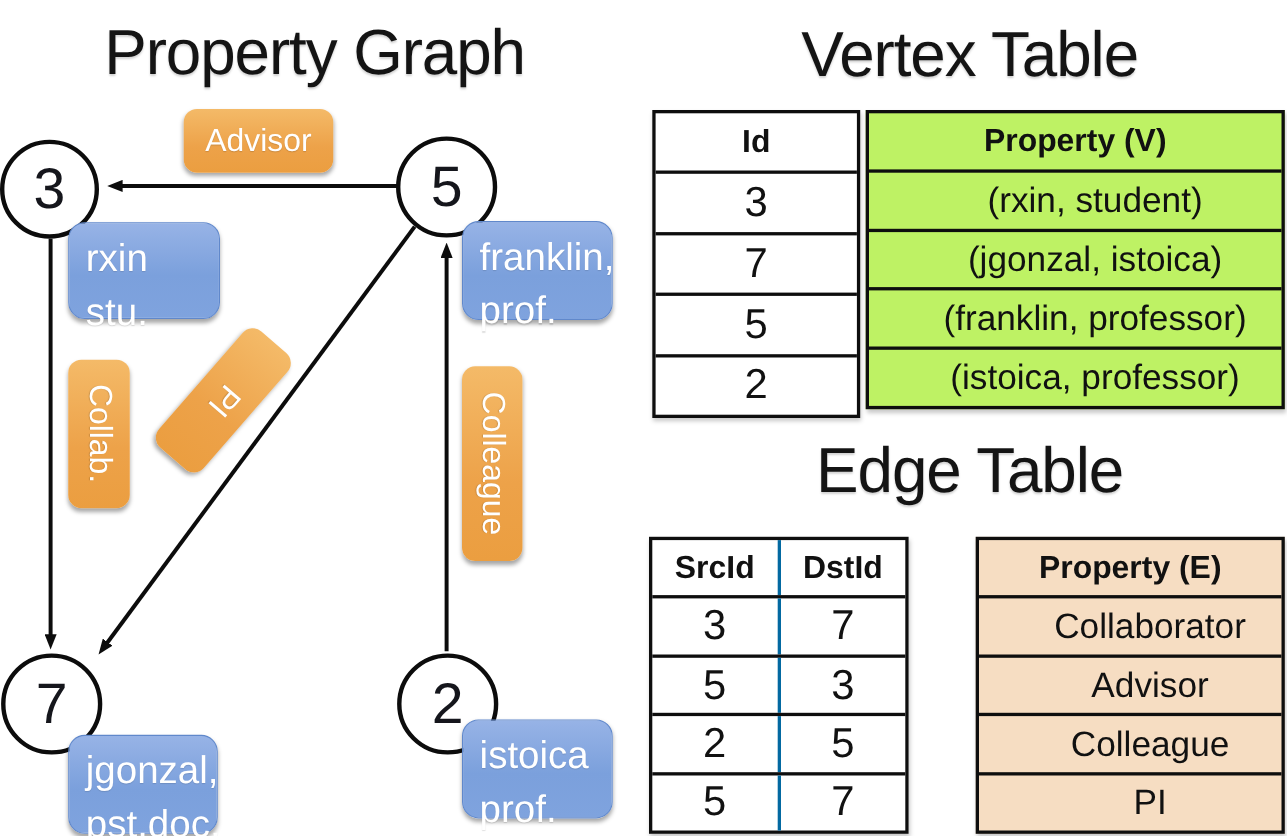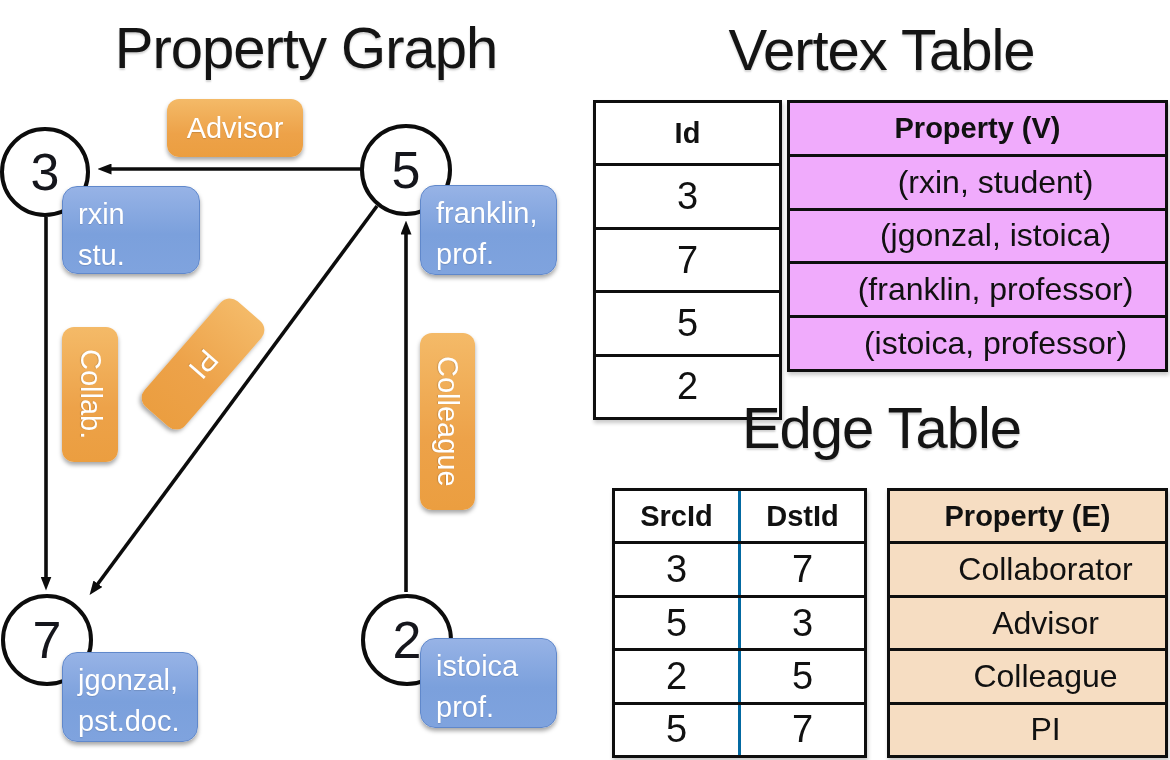--- a/index.html
+++ b/index.html
@@ -20,23 +20,24 @@
   #graph-svg circle{fill:#ffffff;stroke:#0c0c0c;stroke-width:4;}
   .vnum{
     position:absolute;width:80px;height:80px;display:flex;align-items:center;justify-content:center;
     font-size:52px;font-weight:300;color:#15161c;
   }
   .nodebox{
     position:absolute;border-radius:15px;
     background:linear-gradient(180deg,#97b3e6 0%,#7ba0dc 55%,#7fa3de 100%);
     border:1px solid #6088cb;
     box-shadow:0 3px 4px rgba(0,0,0,0.35);
-    color:#ffffff;font-size:29px;line-height:1.40;
+    color:#ffffff;font-size:35px;line-height:1.40;
     padding:7px 24px 0 15px;box-sizing:border-box;
     text-shadow:0 1px 1px rgba(0,0,0,0.12);
+    margin-top:16px;
   }
   .edgebox{
     position:absolute;border-radius:12px;
     background:linear-gradient(180deg,#f4ba68 0%,#eda249 60%,#eb9e40 100%);
     box-shadow:0 3px 4px rgba(0,0,0,0.35);
     color:#ffffff;display:flex;align-items:center;justify-content:center;
     font-size:29px;text-shadow:0 1px 1px rgba(0,0,0,0.15);
     box-sizing:border-box;
   }
   .edgebox.vert{writing-mode:vertical-rl;}
@@ -44,33 +45,33 @@
   .tbl{
     position:absolute;display:flex;flex-direction:column;
     border:3px solid #0e0e0e;box-sizing:border-box;background:#ffffff;
     box-shadow:1px 3px 4px rgba(0,0,0,0.22);
   }
   .tbl .trow{flex:1;display:flex;align-items:center;justify-content:center;}
   .tbl .trow + .trow{border-top:3px solid #0e0e0e;}
   .tbl .hcell{font-weight:bold;font-size:29px;}
   .tbl .cell{font-size:38px;font-weight:300;}
   .tbl .tcell{font-size:32px;font-weight:300;padding-left:36px;}
-  .tbl.fill-blue{background:#f0abfc;}
+  .tbl.fill-blue{background:#bef264;}
   .tbl.fill-orange{background:#f6ddc2;}
   .split .trow{padding:0;}
   .split .duo{display:flex;width:100%;height:100%;}
   .split .duo > div{flex:1;display:flex;align-items:center;justify-content:center;height:100%;box-sizing:border-box;}
   .split .duo > div + div{border-left:3px solid #0369a1;}
 </style>
 </head>
 <body>
 
 <div id="stage">
 
-  <div class="abs big-title" style="left:0;top:14px;width:572px;padding-left:20px;">Property Graph</div>
+  <div class="abs big-title" style="left:0;top:14px;width:572px;">Property Graph</div>
 
   <svg id="graph-svg" viewBox="0 0 580 760">
     <defs>
       <marker id="arrow" viewBox="0 0 14 11" markerWidth="14" markerHeight="11" refX="1.5" refY="5.5" orient="auto" markerUnits="userSpaceOnUse">
         <path d="M0,0 L14,5.5 L0,11 Z" fill="#0c0c0c"></path>
       </marker>
     </defs>
     <line x1="361" y1="169" x2="110" y2="169" marker-end="url(#arrow)"></line>
     <line x1="46" y1="217" x2="46" y2="578" marker-end="url(#arrow)"></line>
     <line x1="377" y1="206" x2="97" y2="585" marker-end="url(#arrow)"></line>
@@ -103,39 +104,39 @@
     <div>jgonzal,</div>
     <div>pst.doc.</div>
   </div>
   <div class="nodebox" style="left:420px;top:638px;width:137px;height:90px;">
     <div>istoica</div>
     <div>prof.</div>
   </div>
 
   <div class="abs big-title" style="left:593px;top:16px;width:577px;">Vertex Table</div>
 
-  <div class="tbl" style="left:593px;top:100px;width:189px;height:320px;">
+  <div class="tbl" style="left:593px;top:100px;width:189px;height:280px;">
     <div class="trow hcell">Id</div>
     <div class="trow cell">3</div>
     <div class="trow cell">7</div>
     <div class="trow cell">5</div>
     <div class="trow cell">2</div>
   </div>
 
   <div class="tbl fill-blue" style="left:787px;top:100px;width:381px;height:272px;">
     <div class="trow hcell">Property (V)</div>
     <div class="trow tcell">(rxin, student)</div>
     <div class="trow tcell">(jgonzal, istoica)</div>
     <div class="trow tcell">(franklin, professor)</div>
     <div class="trow tcell">(istoica, professor)</div>
   </div>
 
   <div class="abs big-title" style="left:593px;top:394px;width:577px;">Edge Table</div>
 
-  <div class="tbl split" style="left:612px;top:488px;width:255px;height:270px;">
+  <div class="tbl split" style="left:590px;top:488px;width:236px;height:270px;">
     <div class="trow">
       <div class="duo">
         <div class="hcell">SrcId</div>
         <div class="hcell">DstId</div>
       </div>
     </div>
     <div class="trow">
       <div class="duo">
         <div class="cell">3</div>
         <div class="cell">7</div>

